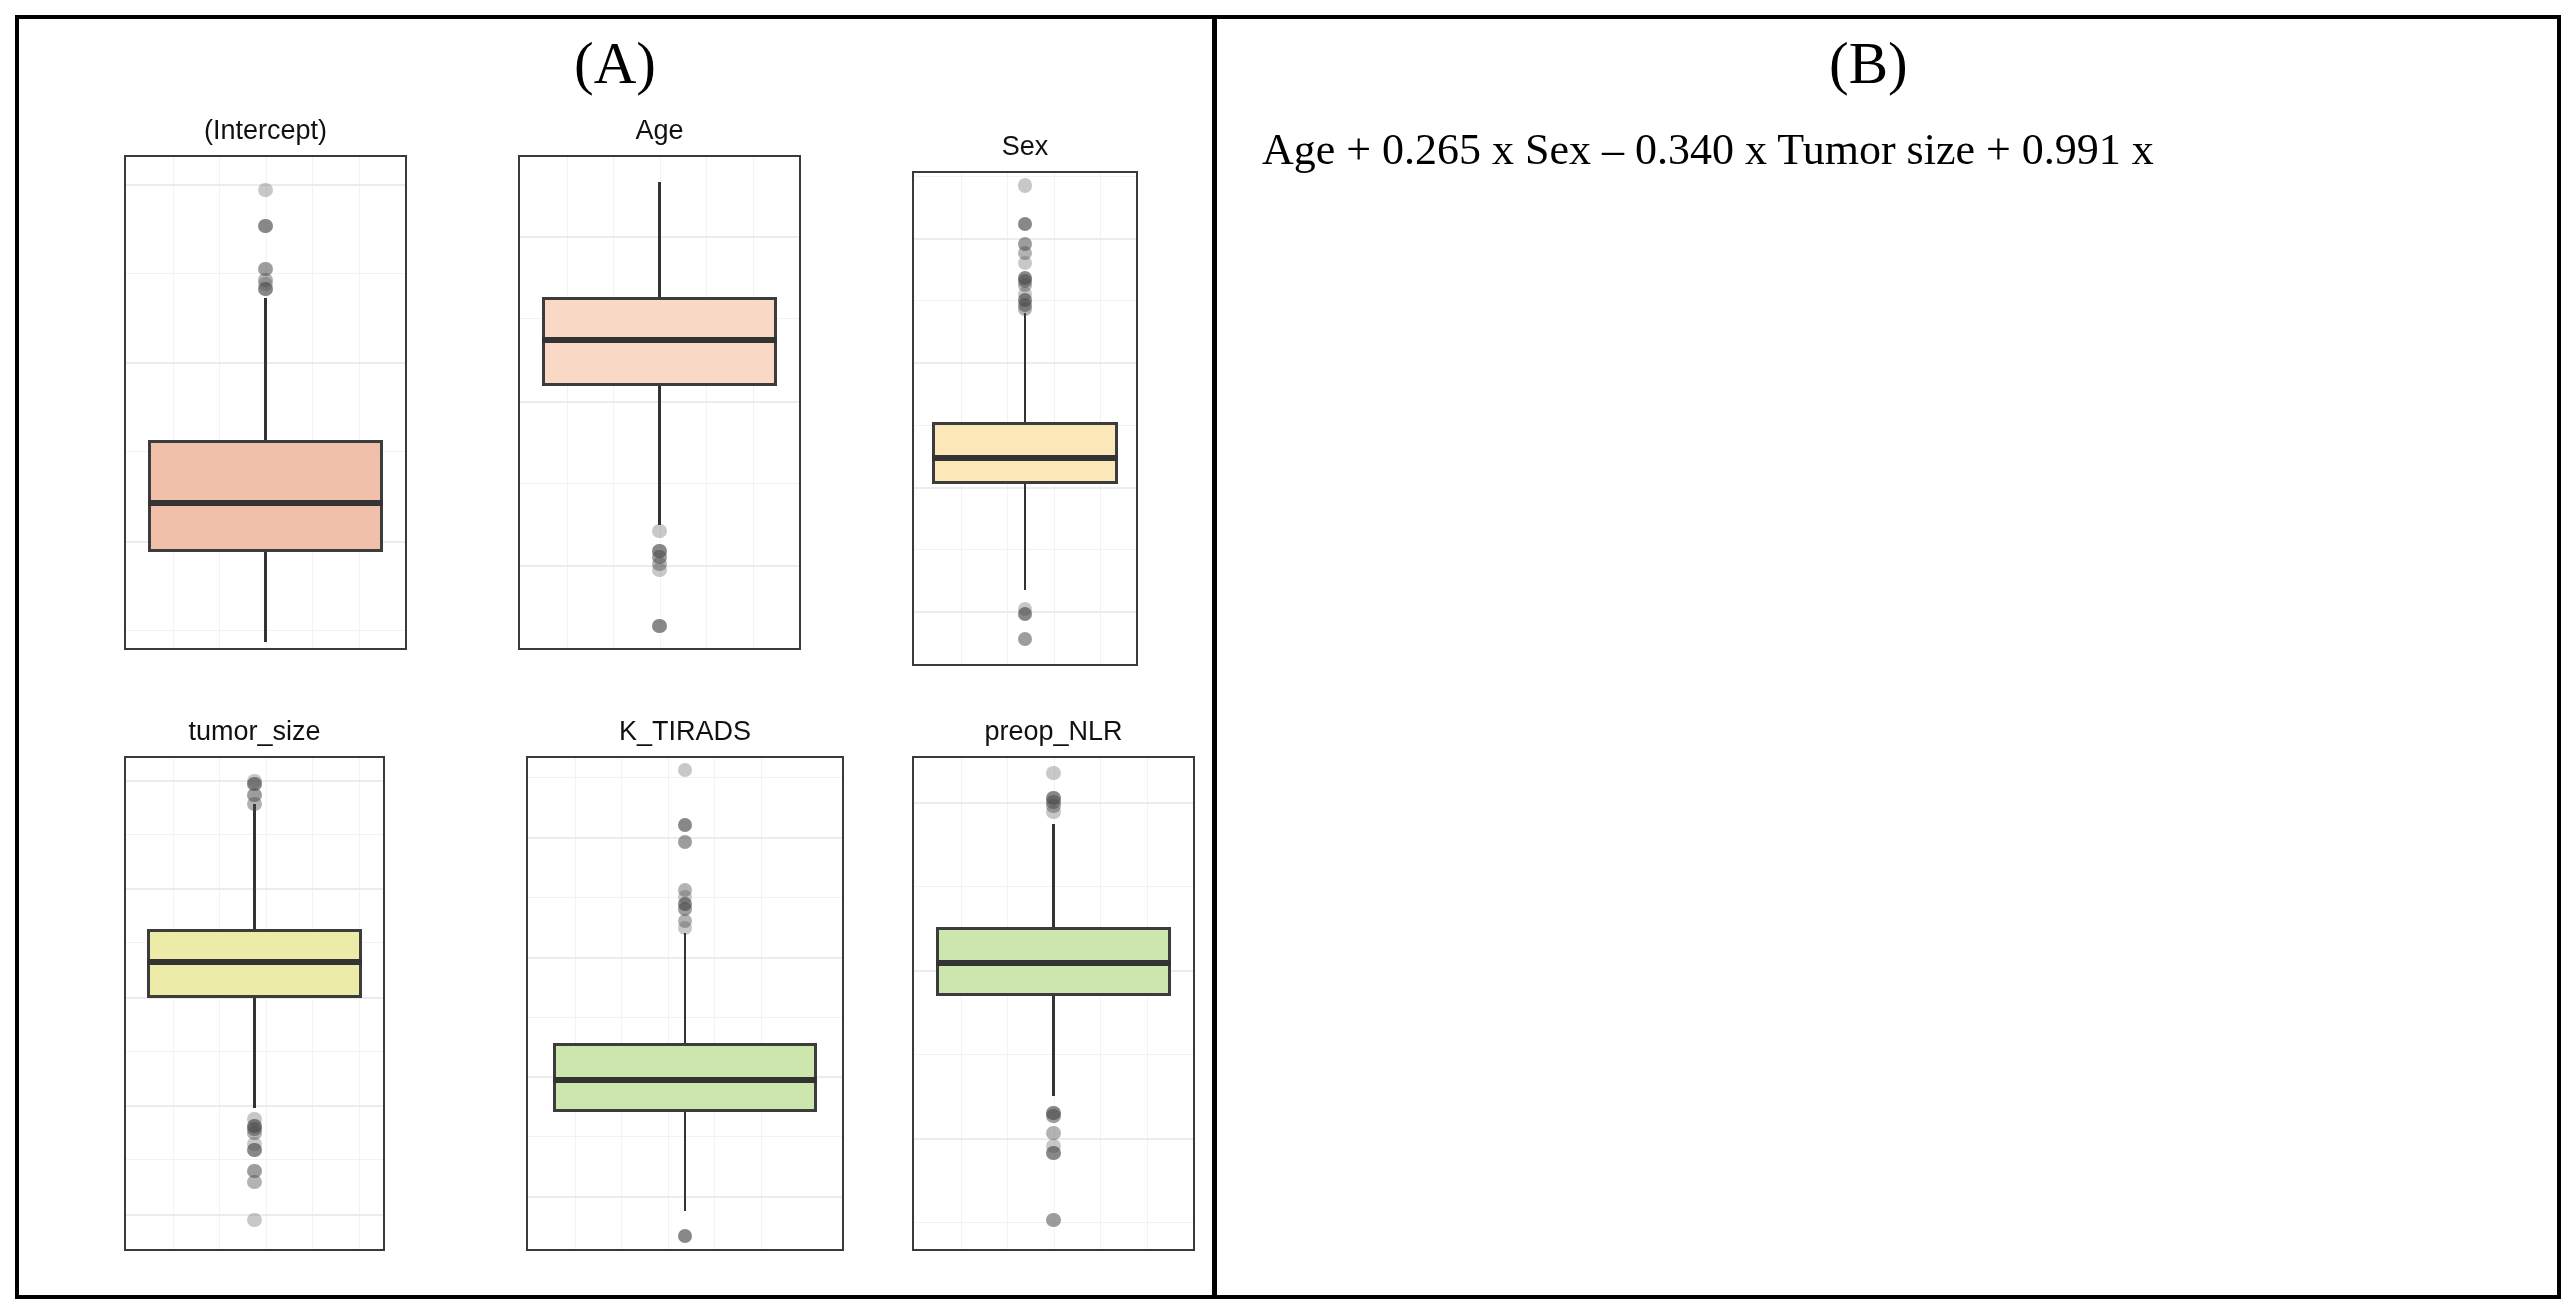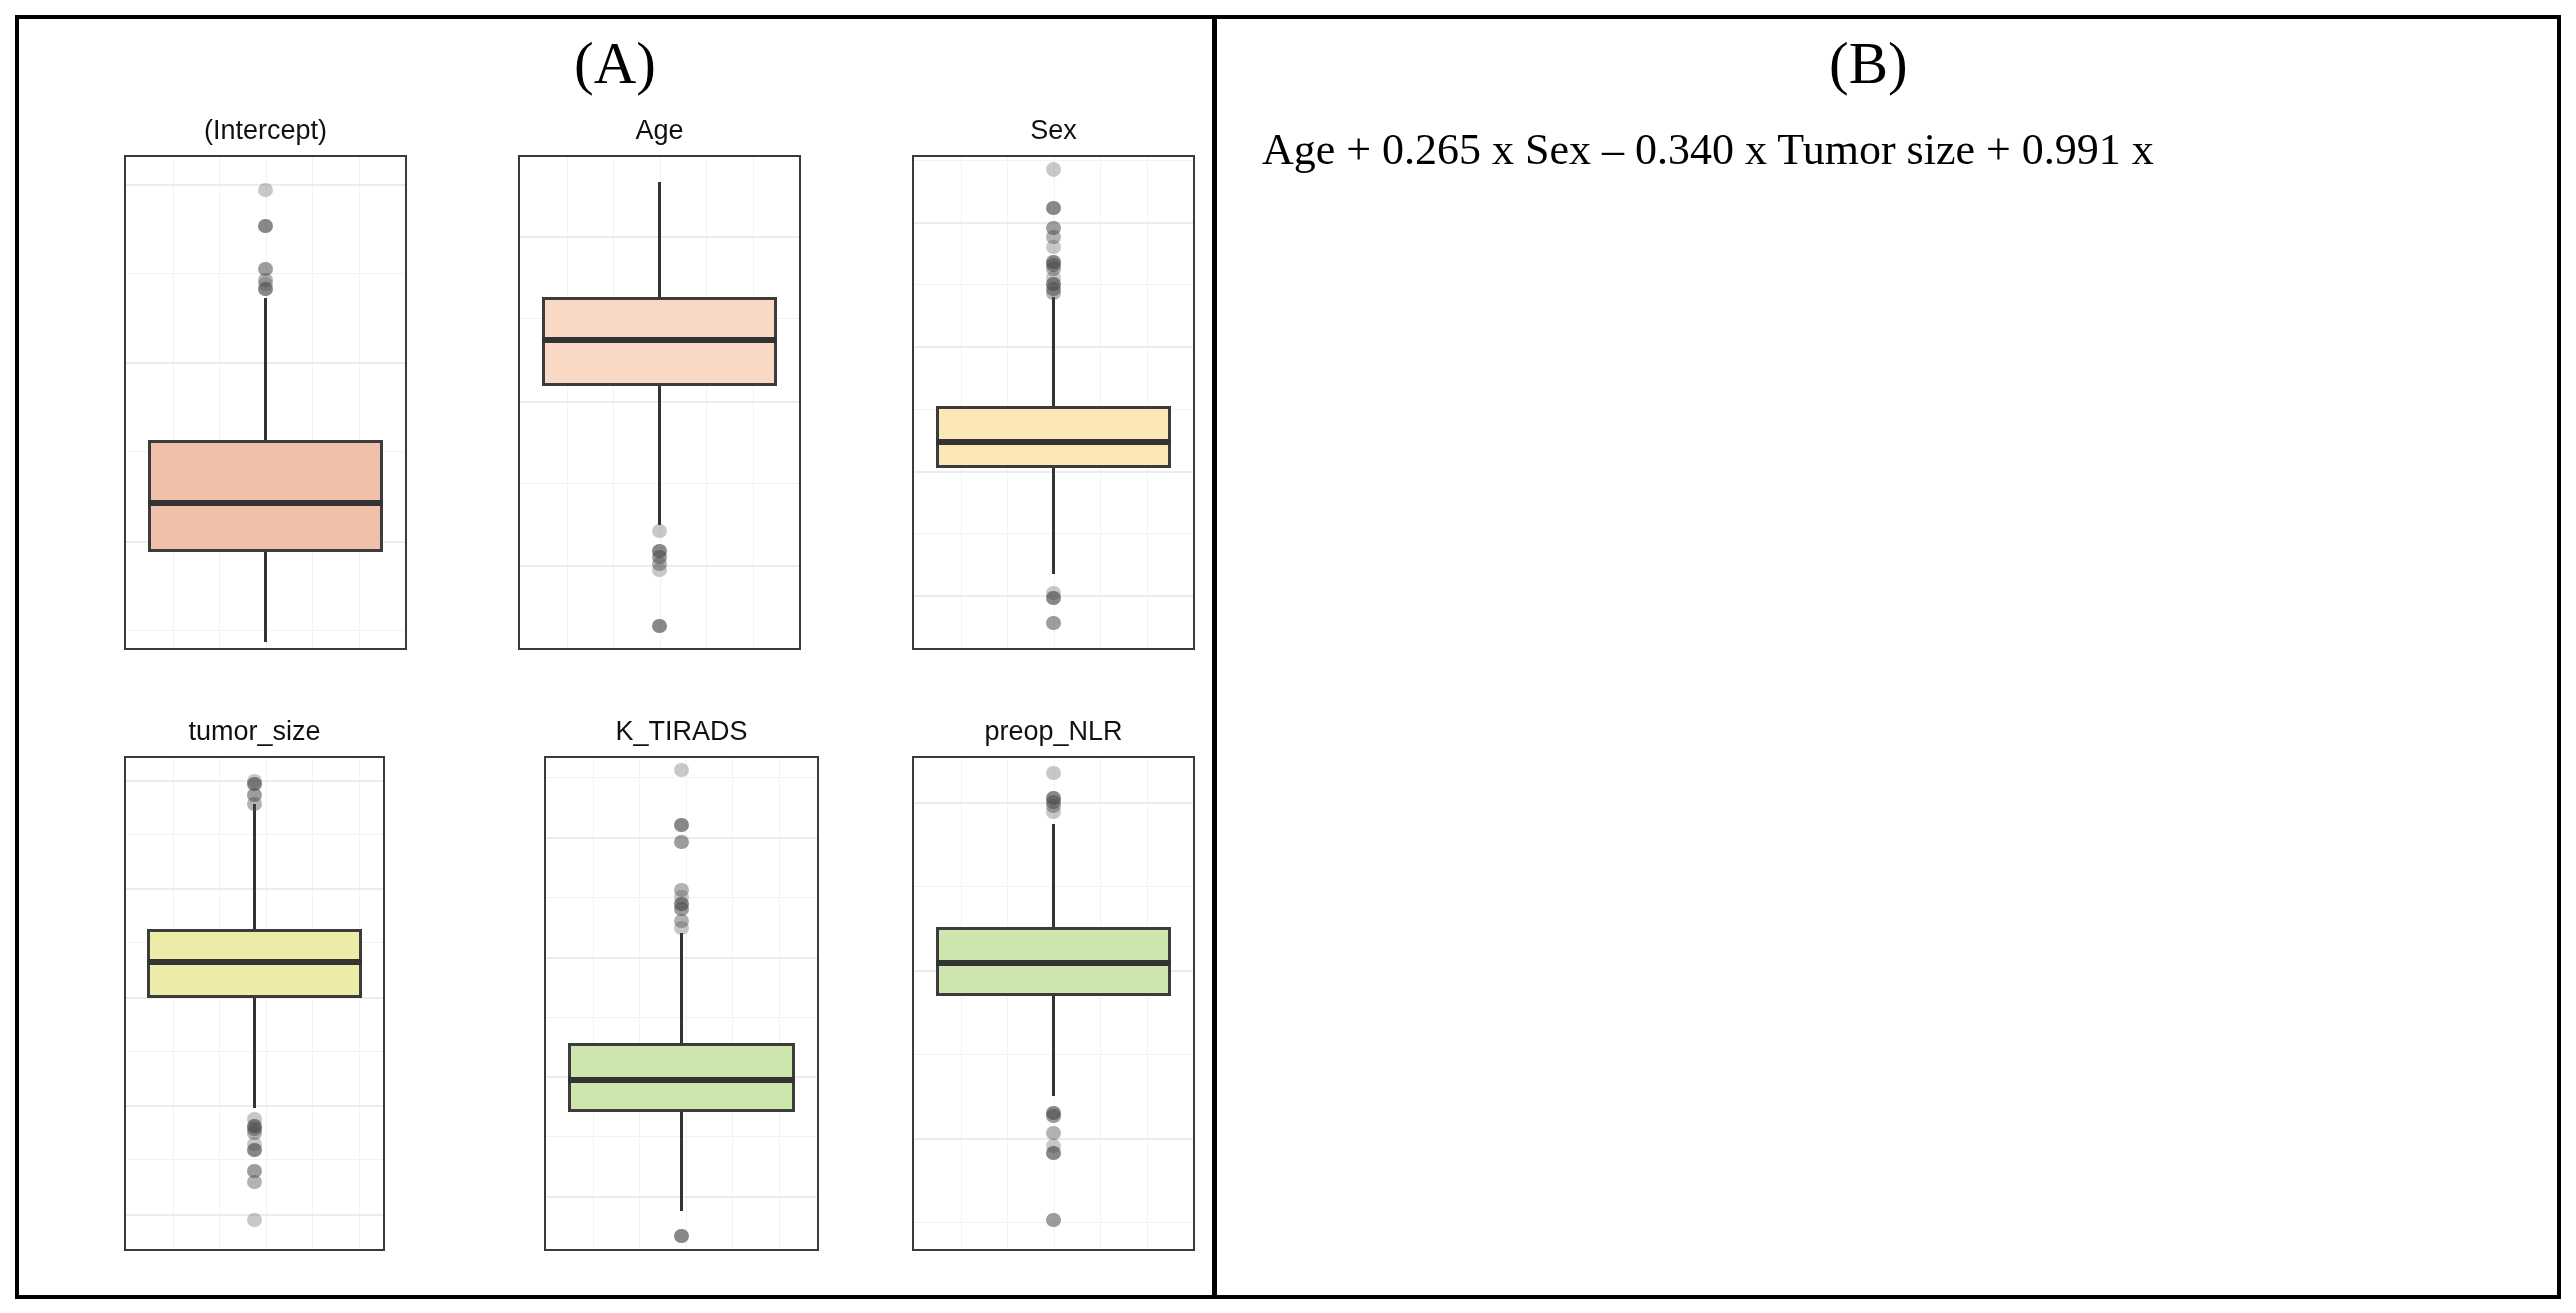--- a/index.html
+++ b/index.html
@@ -133,21 +133,21 @@
           <div class="box" style="top: 140px; height: 89px; background: rgb(250, 216, 198);"></div>
           <div class="median" style="top: 180px;"></div>
           <div class="outlier" style="top: 374px; opacity: 0.3;"></div>
           <div class="outlier" style="top: 394px; opacity: 0.66;"></div>
           <div class="outlier" style="top: 400px; opacity: 0.54;"></div>
           <div class="outlier" style="top: 407px; opacity: 0.42;"></div>
           <div class="outlier" style="top: 413px; opacity: 0.3;"></div>
           <div class="outlier" style="top: 469px; opacity: 0.66;"></div>
         </div>
       </div>
-      <div class="facet" style="left: 872px; top: 0px; width: 283px; height: 554px;">
+      <div class="facet" style="left: 872px; top: 16px; width: 226px; height: 554px;">
         <div class="facet-title">Sex</div>
         <div class="plot">
           <div class="gl v" style="left: 47px;"></div>
           <div class="gl v" style="left: 93px;"></div>
           <div class="gl v" style="left: 140px;"></div>
           <div class="gl v" style="left: 186px;"></div>
           <div class="gl v" style="left: 233px;"></div>
           <div class="gl h" style="top: 2.5px;"></div>
           <div class="gl h" style="top: 127px;"></div>
           <div class="gl h" style="top: 252px;"></div>
@@ -230,21 +230,21 @@
           <div class="outlier" style="top: 368px; opacity: 0.66;"></div>
           <div class="outlier" style="top: 371px; opacity: 0.54;"></div>
           <div class="outlier" style="top: 375px; opacity: 0.42;"></div>
           <div class="outlier" style="top: 386px; opacity: 0.3;"></div>
           <div class="outlier" style="top: 392px; opacity: 0.66;"></div>
           <div class="outlier" style="top: 413px; opacity: 0.54;"></div>
           <div class="outlier" style="top: 424px; opacity: 0.42;"></div>
           <div class="outlier" style="top: 462px; opacity: 0.3;"></div>
         </div>
       </div>
-      <div class="facet" style="left: 504px; top: 601px; width: 275px; height: 554px;">
+      <div class="facet" style="left: 486px; top: 601px; width: 318px; height: 554px;">
         <div class="facet-title">K_TIRADS</div>
         <div class="plot">
           <div class="gl v" style="left: 47px;"></div>
           <div class="gl v" style="left: 93px;"></div>
           <div class="gl v" style="left: 140px;"></div>
           <div class="gl v" style="left: 186px;"></div>
           <div class="gl v" style="left: 233px;"></div>
           <div class="gl h" style="top: 19px;"></div>
           <div class="gl h" style="top: 139px;"></div>
           <div class="gl h" style="top: 259px;"></div>

